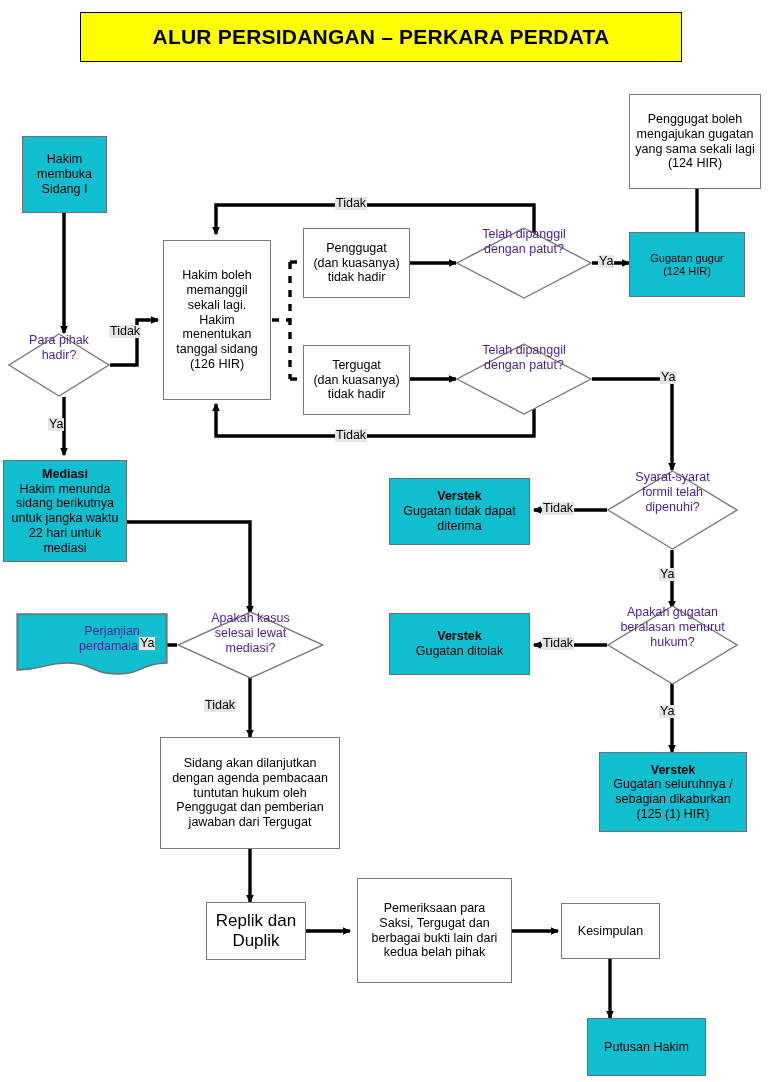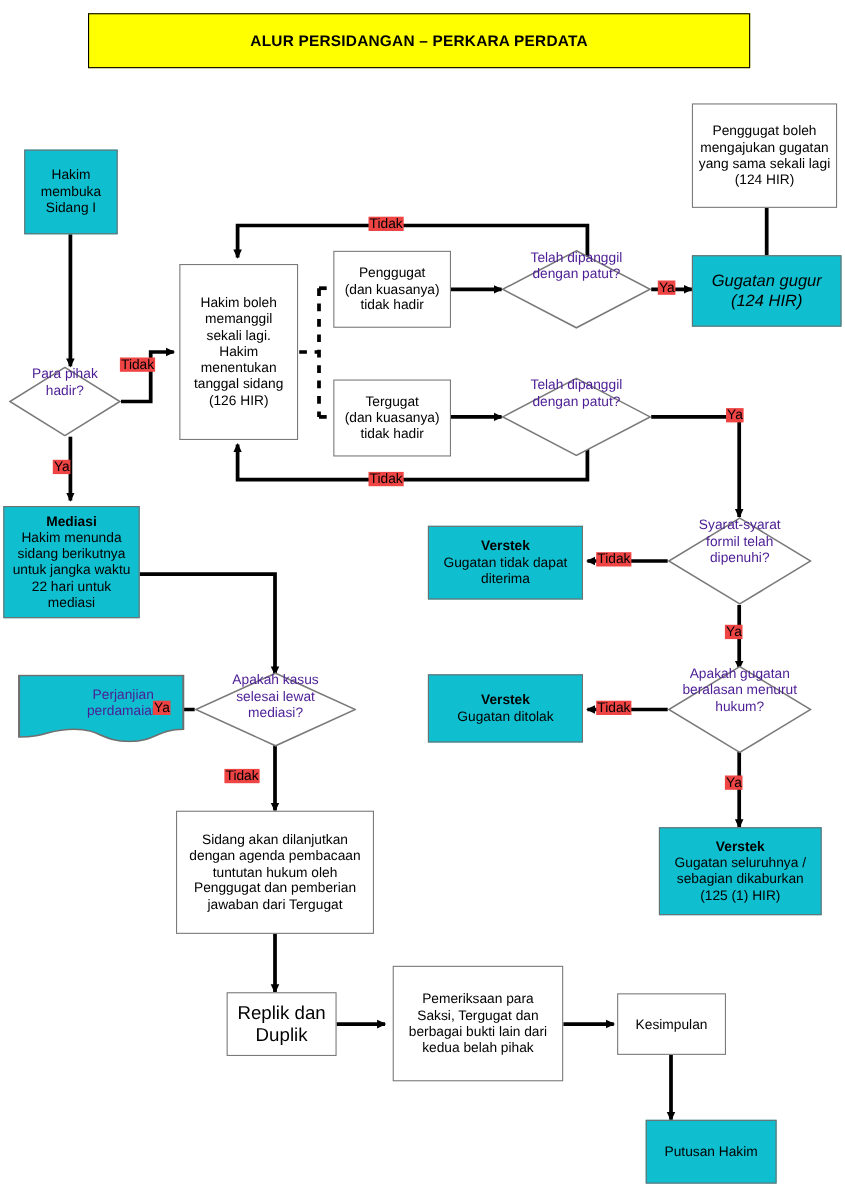--- a/index.html
+++ b/index.html
@@ -66,21 +66,21 @@
     justify-content:center;
     z-index:4;
   }
   .title-band .txt{
     font-weight:bold;
     letter-spacing:.2px;
     color:#000000;
   }
   .elabel{
     position:absolute;
-    background:#ef4444;
+    background:#e5e5e5;
     color:#000000;
     z-index:4;
     text-align:center;
     line-height:1;
     padding:0 1px;
     white-space:nowrap;
   }
   .docshape{
     position:absolute;
     z-index:3;
@@ -178,21 +178,21 @@
        Verstek gugatan ditolak --&gt;
       <path d="M607,645 L534,645" marker-end="url(#ah)"></path>
 
        Verstek gugatan seluruhnya --&gt;
       <path d="M672,683 L672,752" marker-end="url(#ah)"></path>
 
     </g>
   </svg>
 
   <div class="title-band" style="left:80px;top:12px;width:600px;height:48px;">
-    <span class="txt" style="font-size:14px;">ALUR PERSIDANGAN – PERKARA PERDATA</span>
+    <span class="txt" style="font-size:21px;">ALUR PERSIDANGAN – PERKARA PERDATA</span>
   </div>
 
   <div class="node proc teal" style="left:22px;top:136px;width:85px;height:77px;font-size:12.5px;">
     <span class="txt multiline">Hakim<br>membuka<br>Sidang I</span>
   </div>
 
   <div class="dec" style="left:8px;top:333px;width:102px;height:64px;font-size:12.5px;">
     <svg class="diamond" viewBox="0 0 102 64" preserveAspectRatio="none">
       <polygon points="51,1 101,32 51,63 1,32" fill="#ffffff" stroke="#7a7a7a" stroke-width="1.4"></polygon>
     </svg>
@@ -222,21 +222,21 @@
     <svg class="diamond" viewBox="0 0 136 72" preserveAspectRatio="none">
       <polygon points="68,1 135,36 68,71 1,36" fill="#ffffff" stroke="#7a7a7a" stroke-width="1.4"></polygon>
     </svg>
     <span class="txt multiline">Telah dipanggil<br>dengan patut?</span>
   </div>
 
   <div class="node proc" style="left:629px;top:94px;width:132px;height:95px;font-size:12.5px;">
     <span class="txt multiline">Penggugat boleh<br>mengajukan gugatan<br>yang sama sekali lagi<br>(124 HIR)</span>
   </div>
 
-  <div class="node proc teal" style="left:629px;top:232px;width:136px;height:65px;font-size:15px;font-style:italic;">
+  <div class="node proc teal" style="left:629px;top:232px;width:116px;height:65px;font-size:11px;">
     <span class="txt multiline">Gugatan gugur<br>(124 HIR)</span>
   </div>
 
   <div class="node proc teal" style="left:3px;top:460px;width:124px;height:102px;font-size:12.5px;">
     <span class="txt">
       <b>Mediasi</b><br>
       <span class="multiline">Hakim menunda<br>sidang berikutnya<br>untuk jangka waktu<br>22 hari untuk<br>mediasi</span>
     </span>
   </div>
 

